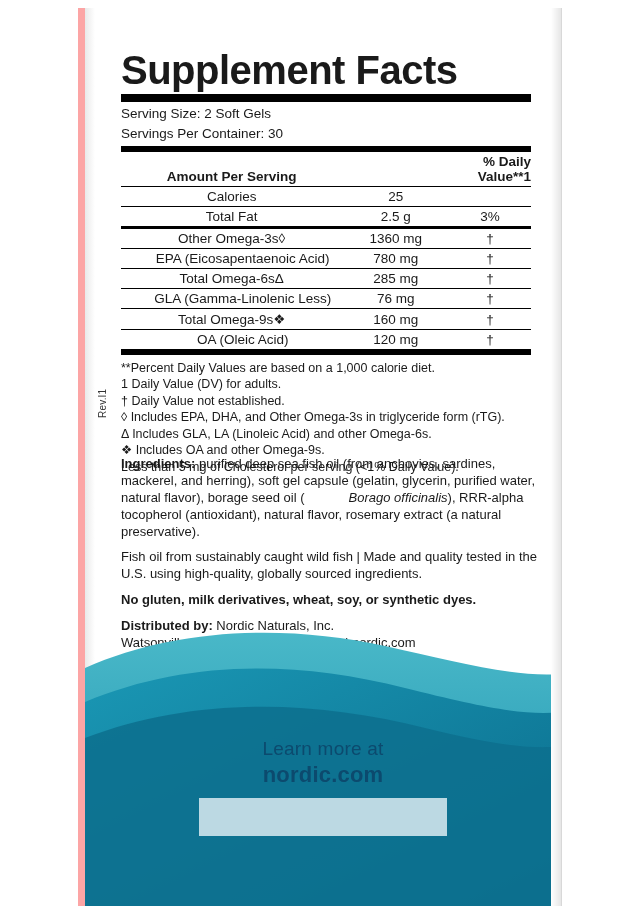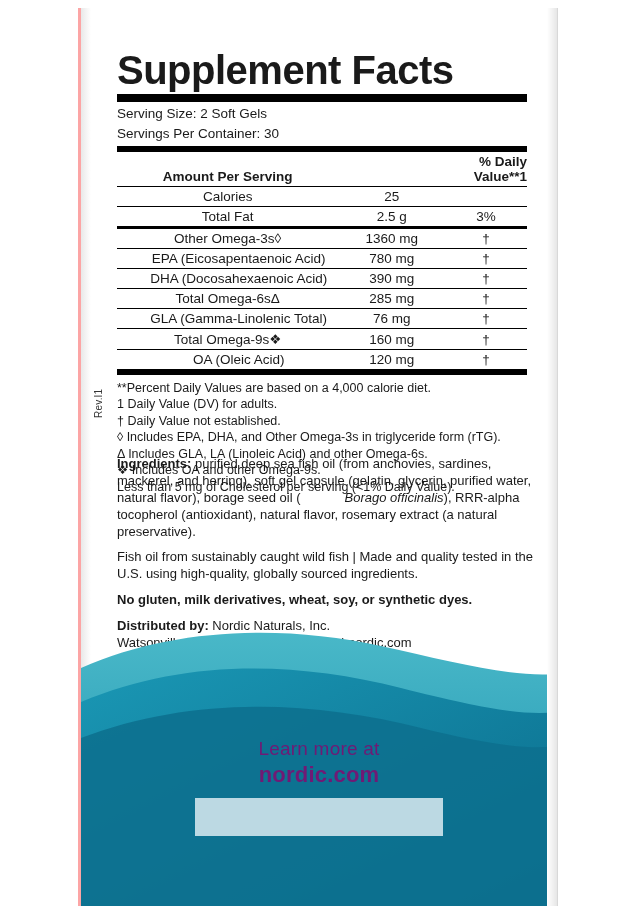--- a/index.html
+++ b/index.html
@@ -21,21 +21,21 @@
     background: #ffffff;
   }
   
   #box {
     position: absolute;
     left: 78px;
     top: 8px;
     width: 476px;
     height: 898px;
     background: #ffffff;
-    border-left: 3px solid #fca5a5;
+    border-left: 7px solid #fca5a5;
     border-right: 1px solid #d8d8d8;
     overflow: hidden;
     box-shadow: 0 0 0 0 transparent;
   }
   
   #box:before {
     content: "";
     position: absolute;
     left: 0; top: 0; bottom: 0;
     width: 10px;
@@ -148,21 +148,21 @@
     height: 290px;
     overflow: hidden;
   }
   #wave svg { display: block; }
   #learn {
     position: absolute;
     left: 0;
     width: 476px;
     bottom: 118px;
     text-align: center;
-    color: #701a75;
+    color: #0c4a6e;
   }
   #learn .l1 {
     font-size: 19px;
     font-weight: normal;
     letter-spacing: 0.2px;
   }
   #learn .l2 {
     font-size: 22px;
     font-weight: bold;
     letter-spacing: 0.2px;
@@ -213,49 +213,44 @@
             <td class="col-name">Other Omega-3s◊</td>
             <td class="col-amt">1360 mg</td>
             <td class="col-dv">†</td>
           </tr>
           <tr class="rowline">
             <td class="col-name indent">EPA (Eicosapentaenoic Acid)</td>
             <td class="col-amt">780 mg</td>
             <td class="col-dv">†</td>
           </tr>
           <tr class="rowline">
-            <td class="col-name indent">DHA (Docosahexaenoic Acid)</td>
-            <td class="col-amt">390 mg</td>
-            <td class="col-dv">†</td>
-          </tr>
-          <tr class="rowline">
             <td class="col-name">Total Omega-6sΔ</td>
             <td class="col-amt">285 mg</td>
             <td class="col-dv">†</td>
           </tr>
           <tr class="rowline">
-            <td class="col-name indent">GLA (Gamma-Linolenic Total)</td>
+            <td class="col-name indent">GLA (Gamma-Linolenic Less)</td>
             <td class="col-amt">76 mg</td>
             <td class="col-dv">†</td>
           </tr>
           <tr class="rowline">
             <td class="col-name">Total Omega-9s❖</td>
             <td class="col-amt">160 mg</td>
             <td class="col-dv">†</td>
           </tr>
           <tr class="thickline">
             <td class="col-name indent">OA (Oleic Acid)</td>
             <td class="col-amt">120 mg</td>
             <td class="col-dv">†</td>
           </tr>
         </tbody>
       </table>
 
       <div class="sf-footnotes">
-        <div>**Percent Daily Values are based on a 4,000 calorie diet.</div>
+        <div>**Percent Daily Values are based on a 1,000 calorie diet.</div>
         <div>1 Daily Value (DV) for adults.</div>
         <div>† Daily Value not established.</div>
         <div>◊ Includes EPA, DHA, and Other Omega-3s in triglyceride form (rTG).</div>
         <div>Δ  Includes GLA, LA (Linoleic Acid) and other Omega-6s.</div>
         <div>❖ Includes OA and other Omega-9s.</div>
         <div>Less than 5 mg of Cholesterol per serving (&lt;1% Daily Value).</div>
       </div>
     </div>
 
     <div id="ingredients">

